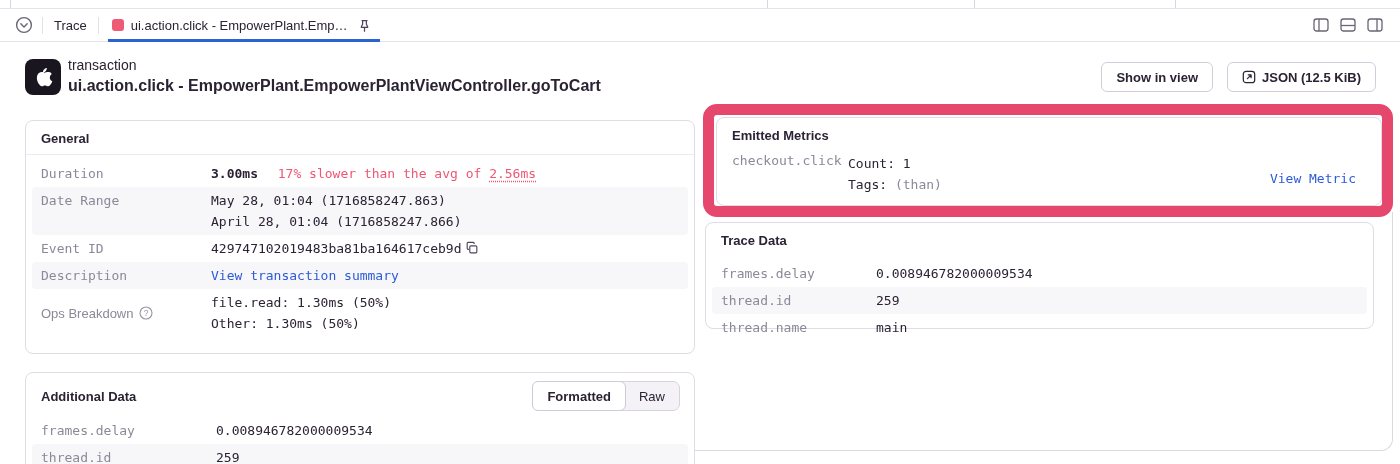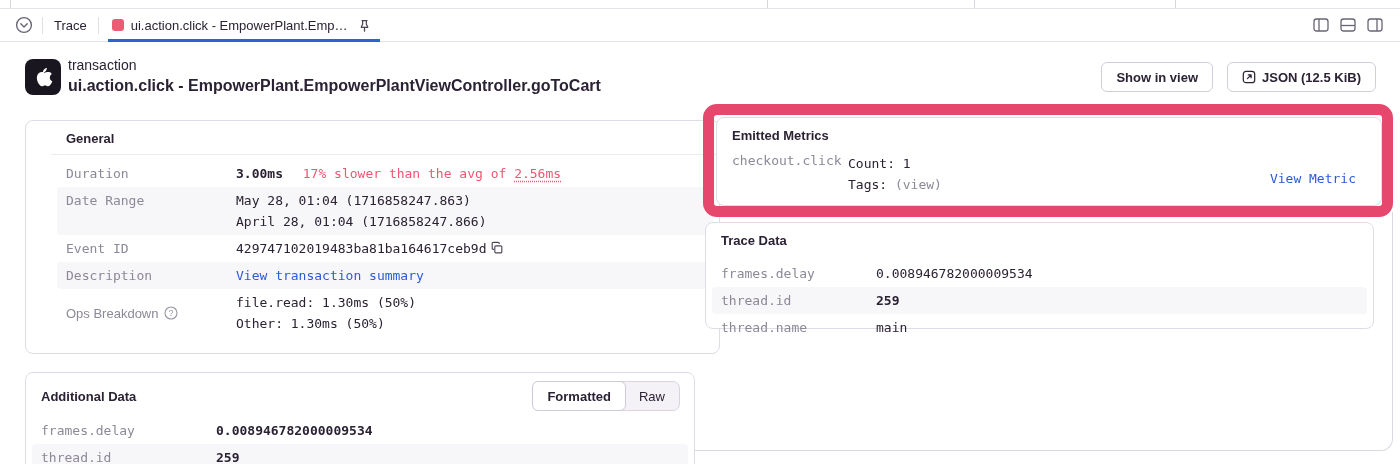--- a/index.html
+++ b/index.html
@@ -35,27 +35,27 @@
   .btn .ext{width:14px;height:14px;color:var(--dark);}
   
   .card{position:absolute;background:#fff;border:1px solid var(--border);border-radius:8px;z-index:1;}
   .card-title{font-size:13px;font-weight:bold;color:var(--dark);padding:10px 15px 8px;}
   .card-title.underlined{border-bottom:1px solid #edeaf1;}
   .mono, .row .k, .row .v, .link{font-family:"DejaVu Sans Mono","Liberation Mono",monospace;font-size:13px;}
   .row{display:flex;align-items:flex-start;padding:3px 9px;margin:0 6px;border-radius:4px;line-height:21px;gap:40px;}
   .row.striped{background:var(--stripe);}
   .row .k{color:var(--key);flex:none;}
   .row .v{color:var(--dark);word-break:break-all;}
-  .num{color:var(--num);font-weight:bold;}
+  .num{color:var(--num);}
   .copy-icon{display:inline-block;width:14px;height:14px;margin-left:4px;color:#4d4458;vertical-align:-2px;cursor:pointer;}
   .link{color:var(--link);cursor:pointer;}
   .red{color:var(--red);}
   .avg{text-decoration:underline dotted;text-underline-offset:3px;}
   
-  .general{left:25px;top:120px;width:668px;height:232px;padding-left:25px;}
+  .general{left:25px;top:120px;width:668px;height:232px;}
   .general .rows{padding:5px 0 6px;}
   .general .k{width:130px;}
   .klabel{font-family:"Liberation Sans",sans-serif;font-size:13px;color:var(--key);display:flex;align-items:center;gap:5px;}
   .q-icon{width:14px;height:14px;color:#9a94a4;}
   
   .hl-rect{position:absolute;left:703px;top:104px;width:690px;height:113px;border:11px solid var(--pink);border-radius:14px;box-sizing:border-box;z-index:3;pointer-events:none;}
   .emitted{left:716px;top:117px;width:664px;height:87px;z-index:2;}
   .emitted .content{display:flex;align-items:flex-start;padding:2px 15px 0;}
   .emitted .k{color:var(--key);width:116px;flex:none;}
   .emitted .vals{line-height:21px;}
@@ -224,21 +224,21 @@
       </div>
     </div>
   </section>
 
   <section class="card emitted">
     <div class="card-title">Emitted Metrics</div>
     <div class="content">
       <span class="k mono">checkout.click</span>
       <div class="vals mono">
         <div>Count: 1</div>
-        <div><span>Tags:</span> <span style="color:var(--key)">(view)</span></div>
+        <div><span>Tags:</span> <span style="color:var(--key)">(than)</span></div>
       </div>
       <span class="link view-metric">View Metric</span>
     </div>
   </section>
   <div class="hl-rect"></div>
 
   <section class="card tracedata">
     <div class="card-title">Trace Data</div>
     <div class="rows">
       <div class="row">

